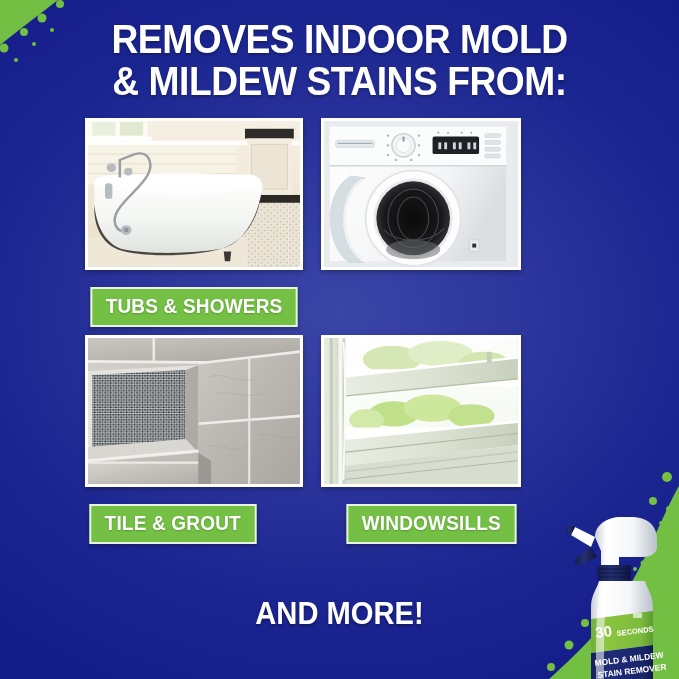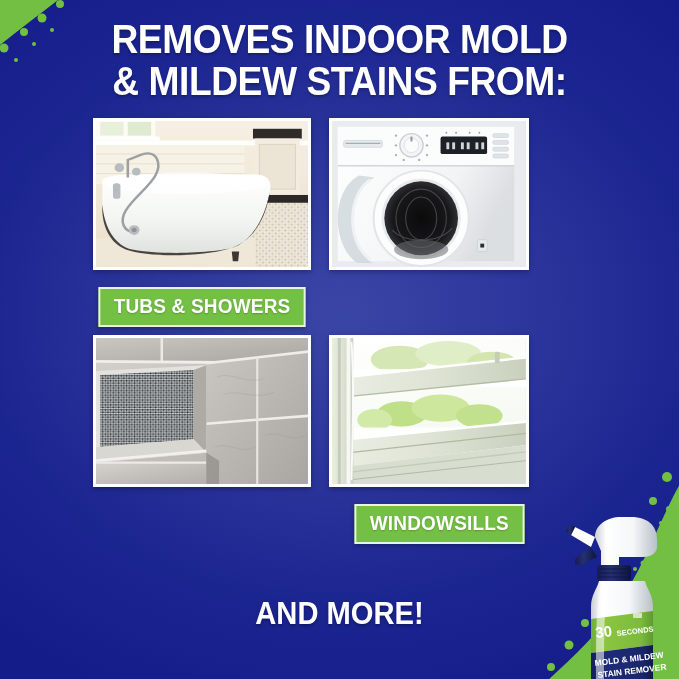--- a/index.html
+++ b/index.html
@@ -32,21 +32,21 @@
     letter-spacing:-0.5px;
     transform:scaleX(0.93);
     text-shadow:0 2px 3px rgba(0,0,0,.28);
     padding:0 34px;
     box-sizing:border-box;
   }
   .headline .l2{display:block;}
 
   
   .grid{
-    position:absolute;left:8px;top:118px;width:606px;
+    position:absolute;left:0;top:118px;width:606px;
     display:grid;
     grid-template-columns:1fr 1fr;
     column-gap:18px;
     row-gap:8px;
     padding:0 85px;
     box-sizing:border-box;
   }
   .cell{display:flex;flex-direction:column;}
   .photo{
     width:100%;height:152px;
@@ -378,20 +378,23 @@
 
           <path d="M0,112 L92,104 L104,118 L0,128 Z" fill="#d9d7d2"></path>
           <path d="M0,126 L104,116" stroke="#f2f0ec" stroke-width="3" fill="none"></path>
 
           <rect x="0" y="128" width="104" height="22" fill="url(#tilegrad)"></rect>
           <line x1="0" y1="128" x2="104" y2="128" stroke="#eceae6" stroke-width="2.4"></line>
 
           <path d="M104,118 L116,126 L116,150 L104,150 Z" fill="#8e8b86" opacity=".7"></path>
         </svg>
       </div>
+      <div class="badge-row left">
+        <div class="badge">TILE &amp; GROUT</div>
+      </div>
     </div>
 
     <div class="cell">
       <div class="photo">
         <svg viewBox="0 0 200 150" preserveAspectRatio="none" xmlns="http://www.w3.org/2000/svg">
           <defs>
             <linearGradient id="glass" x1="0" y1="0" x2="0.3" y2="1">
               <stop offset="0" stop-color="#ffffff"></stop>
                 <stop offset="1" stop-color="#f4f8ef"></stop>
             </linearGradient>

